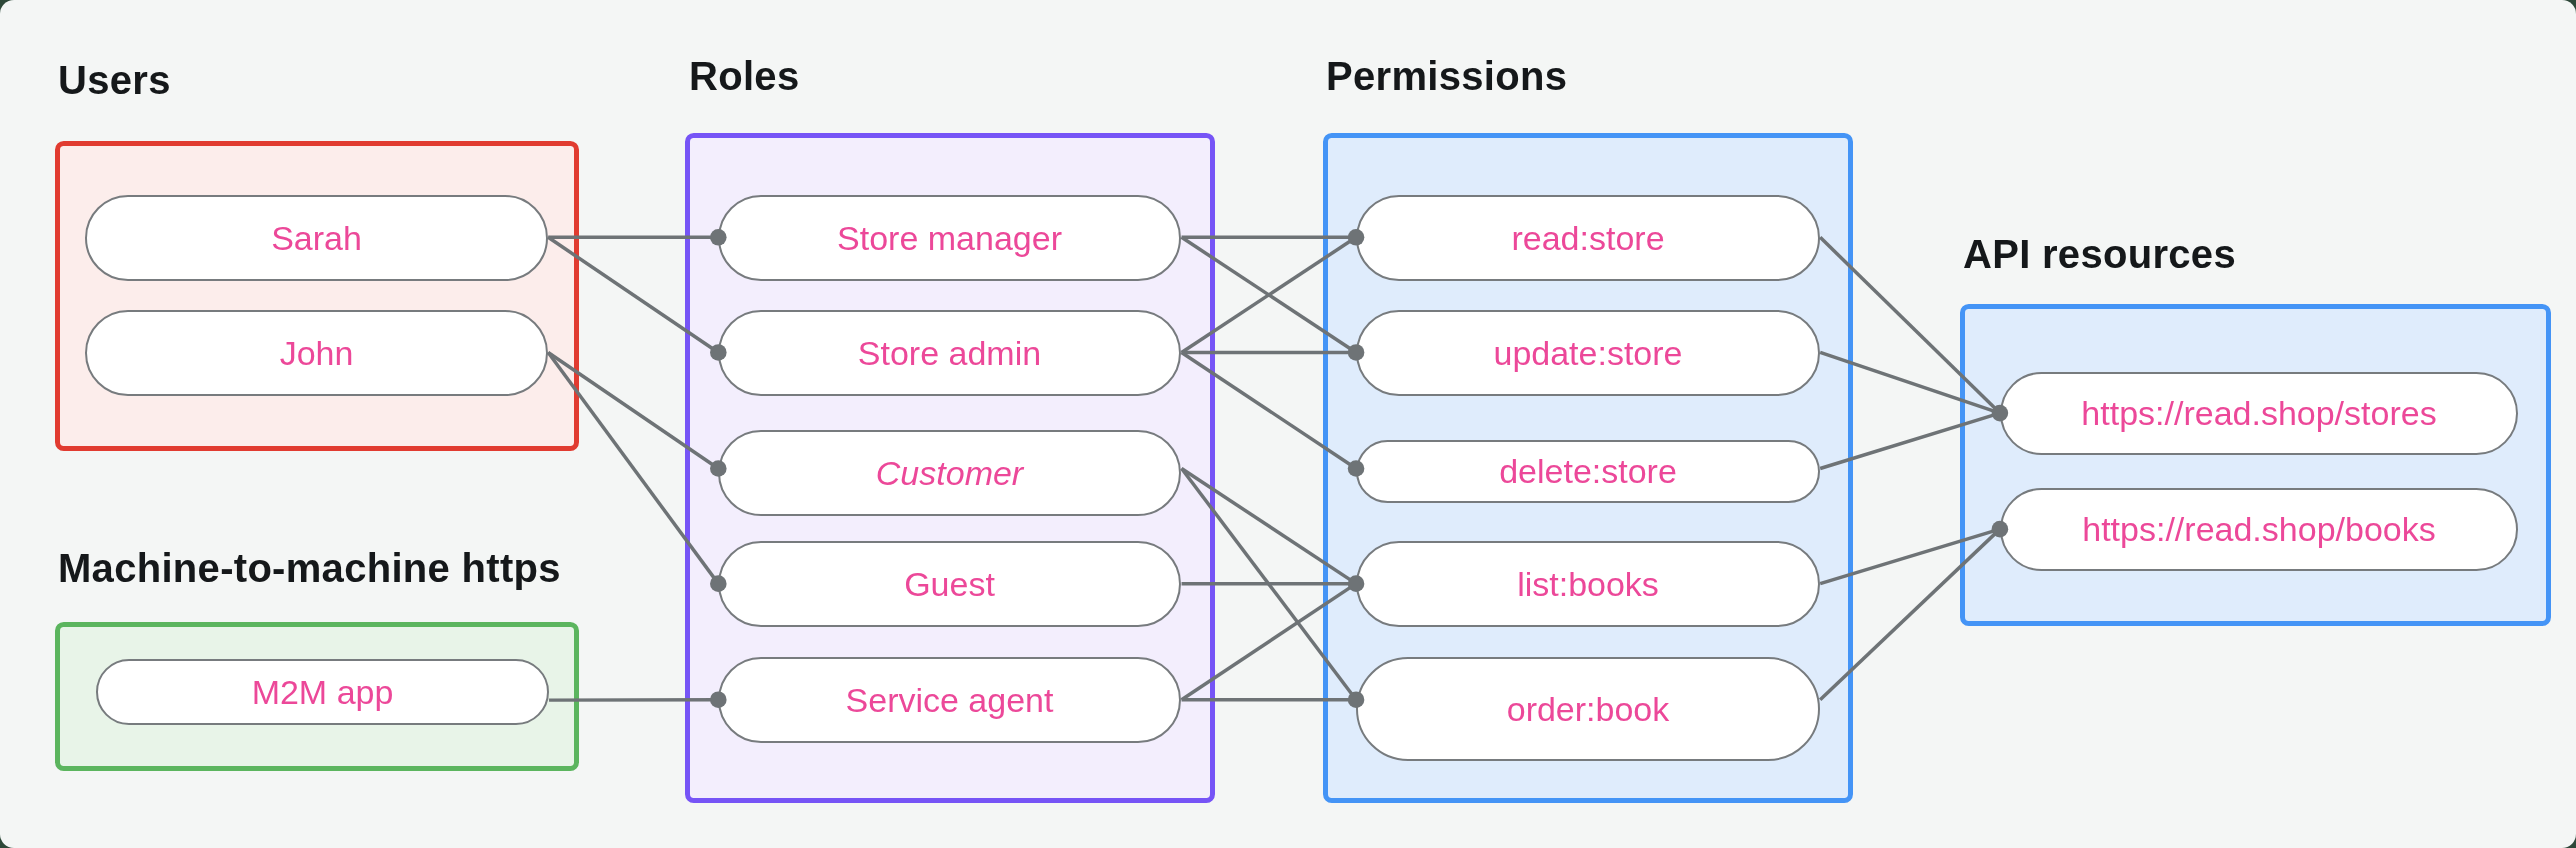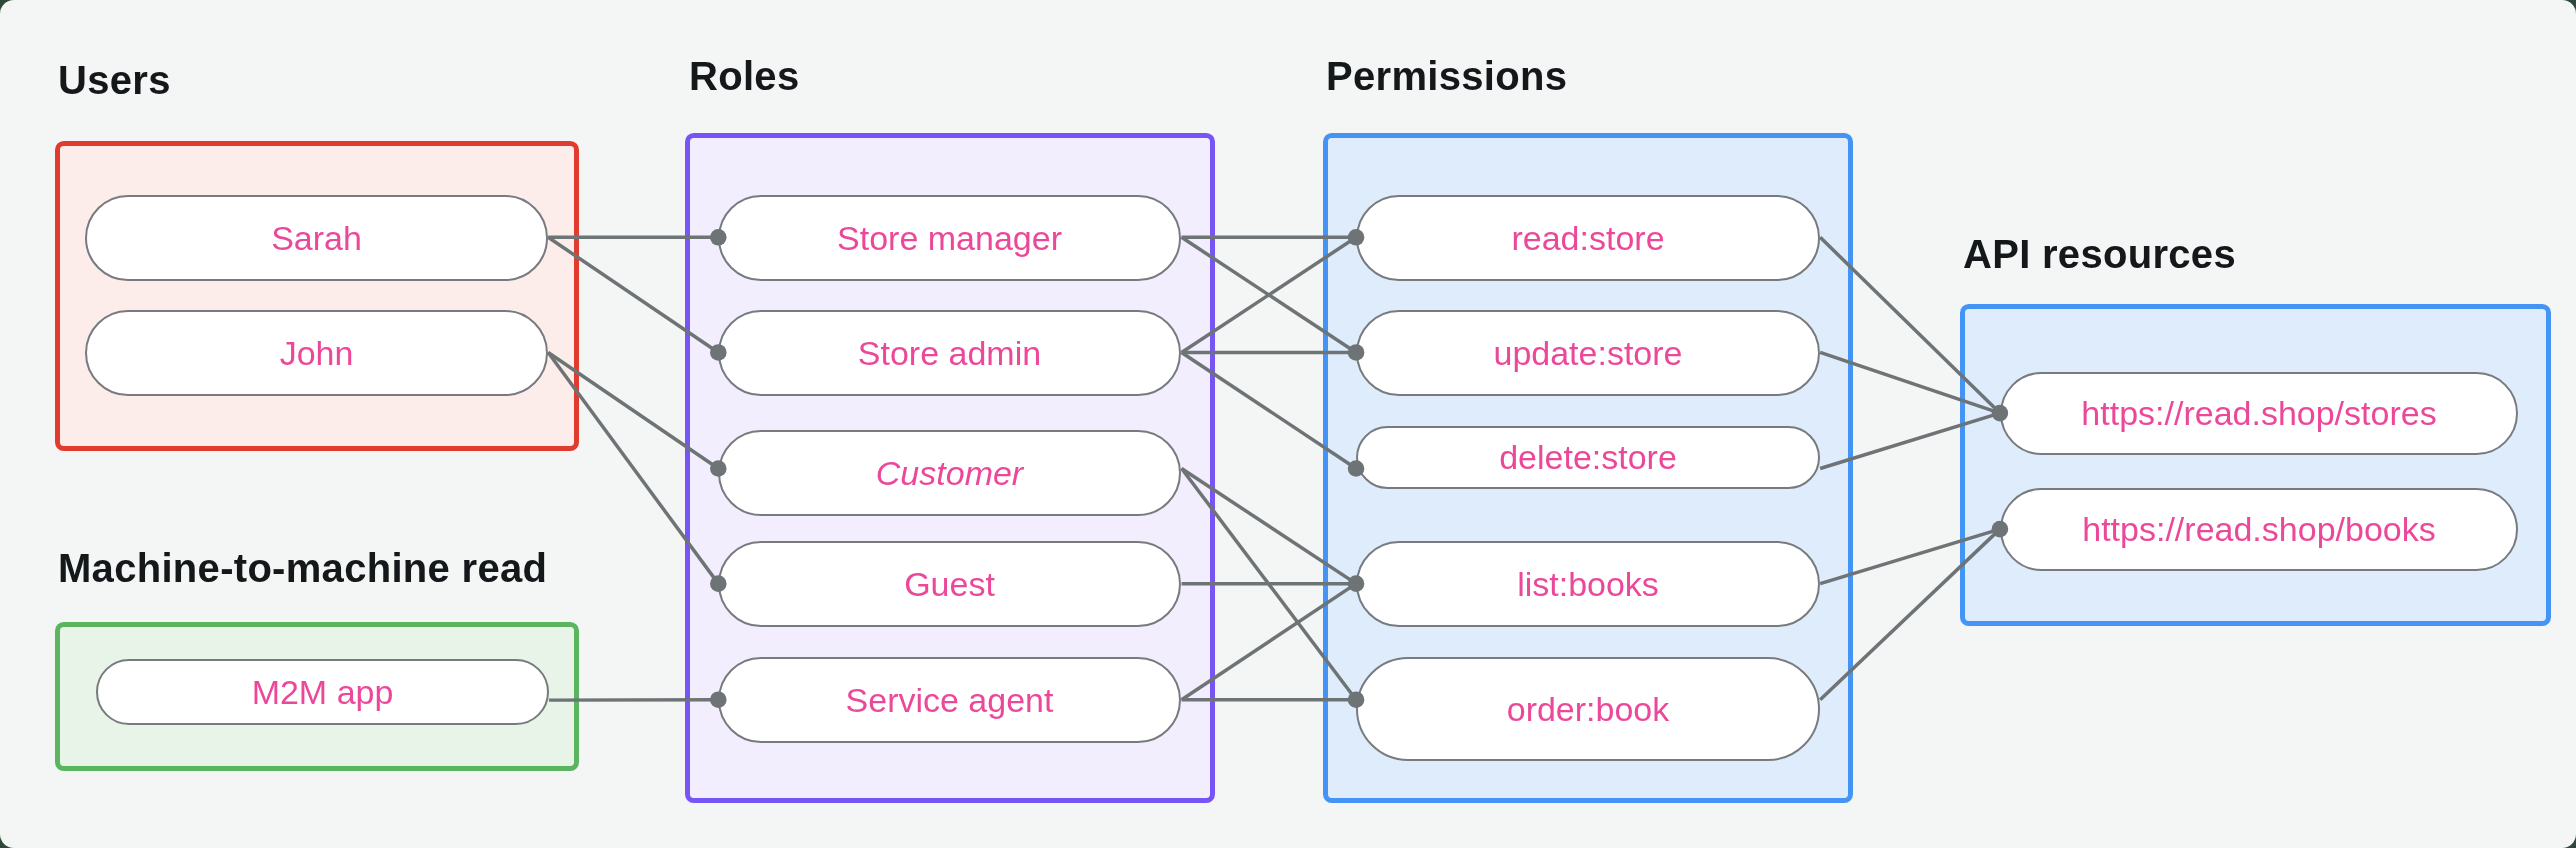--- a/index.html
+++ b/index.html
@@ -39,42 +39,42 @@
     position:absolute;left:0;top:0;width:2576px;height:848px;
     z-index:3;pointer-events:none;
   }
 </style>
 </head>
 <body style="background: rgb(46, 72, 57);">
 
 <div class="card" style="background: rgb(244, 246, 245);"></div>
 
 <div class="group-label" id="label-users">Users</div>
-<div class="group-label" id="label-m2m">Machine-to-machine read</div>
+<div class="group-label" id="label-m2m">Machine-to-machine https</div>
 <div class="group-label" id="label-roles">Roles</div>
 <div class="group-label" id="label-permissions">Permissions</div>
 <div class="group-label" id="label-api">API resources</div>
 
 <div class="group-box" id="box-users" style="border-color: rgb(225, 59, 48); background-color: rgb(252, 237, 235);"></div>
 <div class="group-box" id="box-m2m" style="border-color: rgb(91, 181, 94); background-color: rgb(232, 244, 232);"></div>
 <div class="group-box" id="box-roles" style="border-color: rgb(118, 84, 246); background-color: rgb(243, 238, 253);"></div>
 <div class="group-box" id="box-permissions" style="border-color: rgb(68, 148, 246); background-color: rgb(223, 236, 252);"></div>
 <div class="group-box" id="box-api" style="border-color: rgb(68, 148, 246); background-color: rgb(223, 236, 252);"></div>
 
 <div class="pill" style="left: 85px; top: 195px; width: 463px; height: 86px;">Sarah</div>
 <div class="pill" style="left: 85px; top: 310px; width: 463px; height: 86px;">John</div>
 <div class="pill" style="left: 96px; top: 659px; width: 453px; height: 66px;">M2M app</div>
 <div class="pill" style="left: 718px; top: 195px; width: 463px; height: 86px;">Store manager</div>
 <div class="pill" style="left: 718px; top: 310px; width: 463px; height: 86px;">Store admin</div>
 <div class="pill" style="left: 718px; top: 430px; width: 463px; height: 86px; font-style: italic;">Customer</div>
 <div class="pill" style="left: 718px; top: 541px; width: 463px; height: 86px;">Guest</div>
 <div class="pill" style="left: 718px; top: 657px; width: 463px; height: 86px;">Service agent</div>
 <div class="pill" style="left: 1356px; top: 195px; width: 464px; height: 86px;">read:store</div>
 <div class="pill" style="left: 1356px; top: 310px; width: 464px; height: 86px;">update:store</div>
-<div class="pill" style="left: 1356px; top: 426px; width: 464px; height: 63px;">delete:store</div>
+<div class="pill" style="left: 1356px; top: 440px; width: 464px; height: 63px;">delete:store</div>
 <div class="pill" style="left: 1356px; top: 541px; width: 464px; height: 86px;">list:books</div>
 <div class="pill" style="left: 1356px; top: 657px; width: 464px; height: 104px;">order:book</div>
 <div class="pill" style="left: 2000px; top: 372px; width: 518px; height: 83px;">https://read.shop/stores</div>
 <div class="pill" style="left: 2000px; top: 488px; width: 518px; height: 83px;">https://read.shop/books</div>
 
 <svg id="edge-layer" width="2576" height="848" viewBox="0 0 2952 972">
     <line x1="628" y1="272" x2="823" y2="272" stroke="#6e7376" stroke-width="4"></line>
     <line x1="628" y1="272" x2="823" y2="404" stroke="#6e7376" stroke-width="4"></line>
     <line x1="628" y1="404" x2="823" y2="537" stroke="#6e7376" stroke-width="4"></line>
     <line x1="628" y1="404" x2="823" y2="669" stroke="#6e7376" stroke-width="4"></line>

